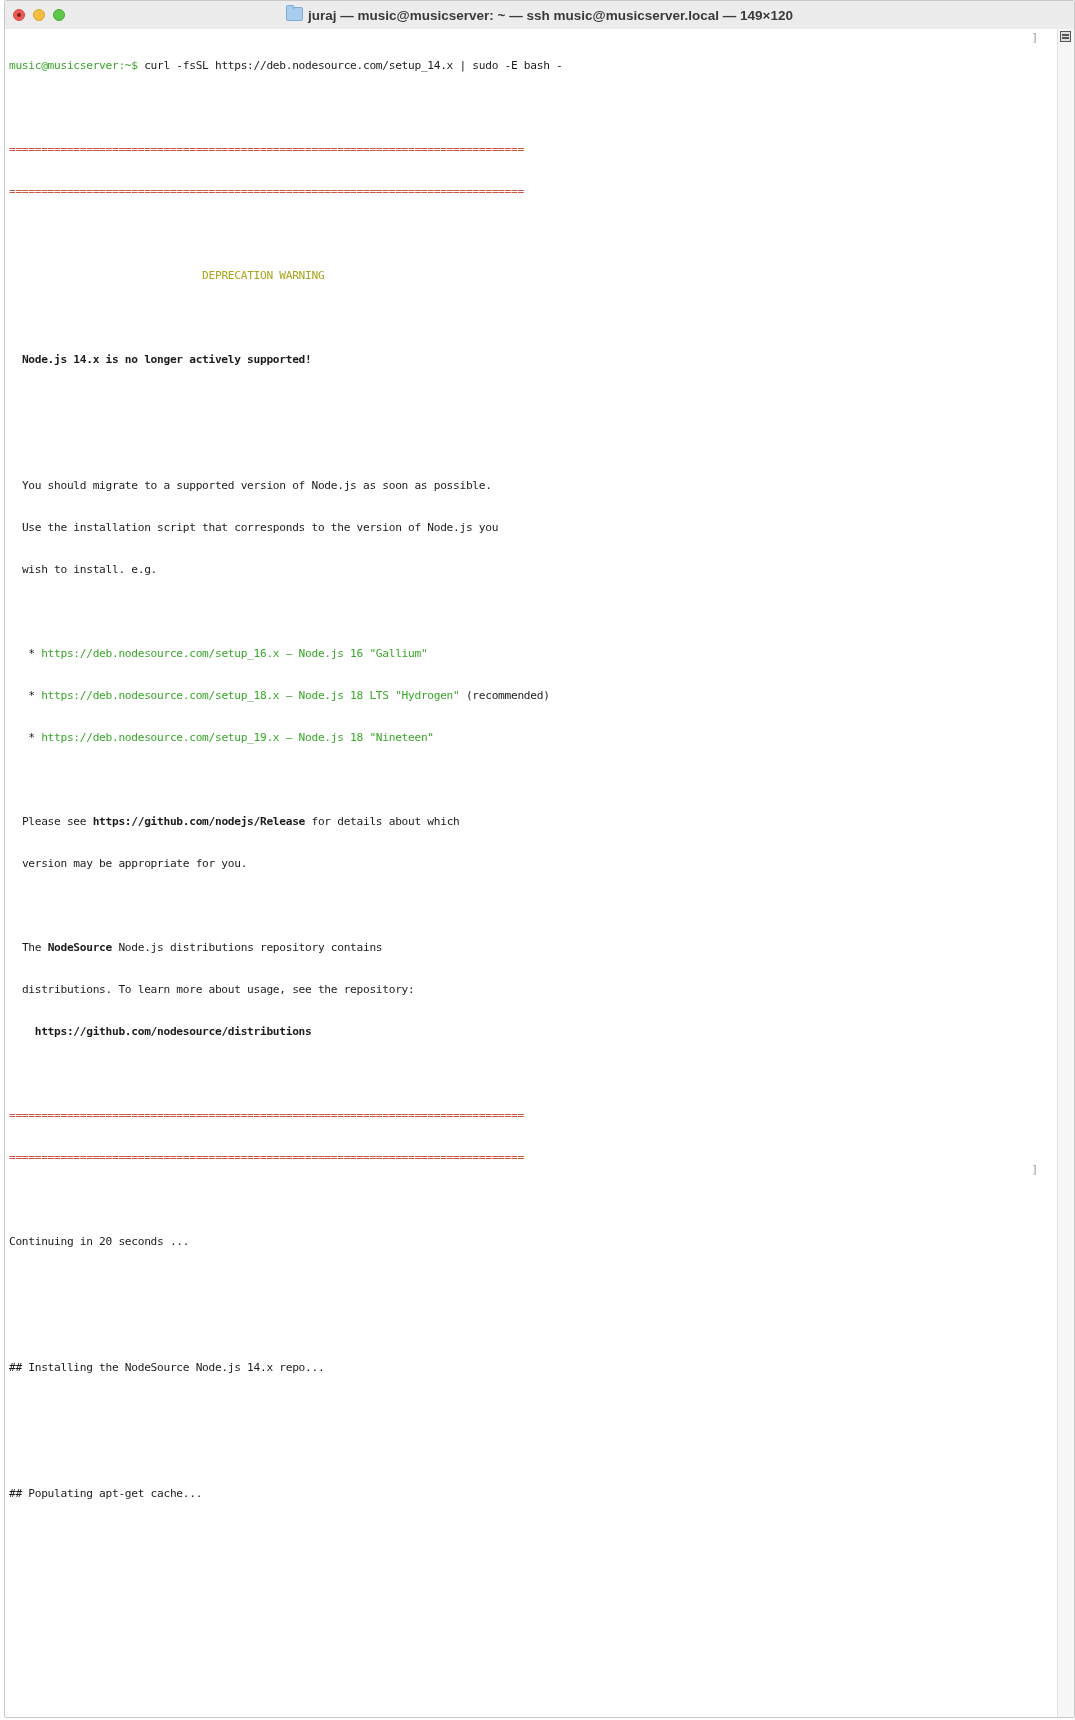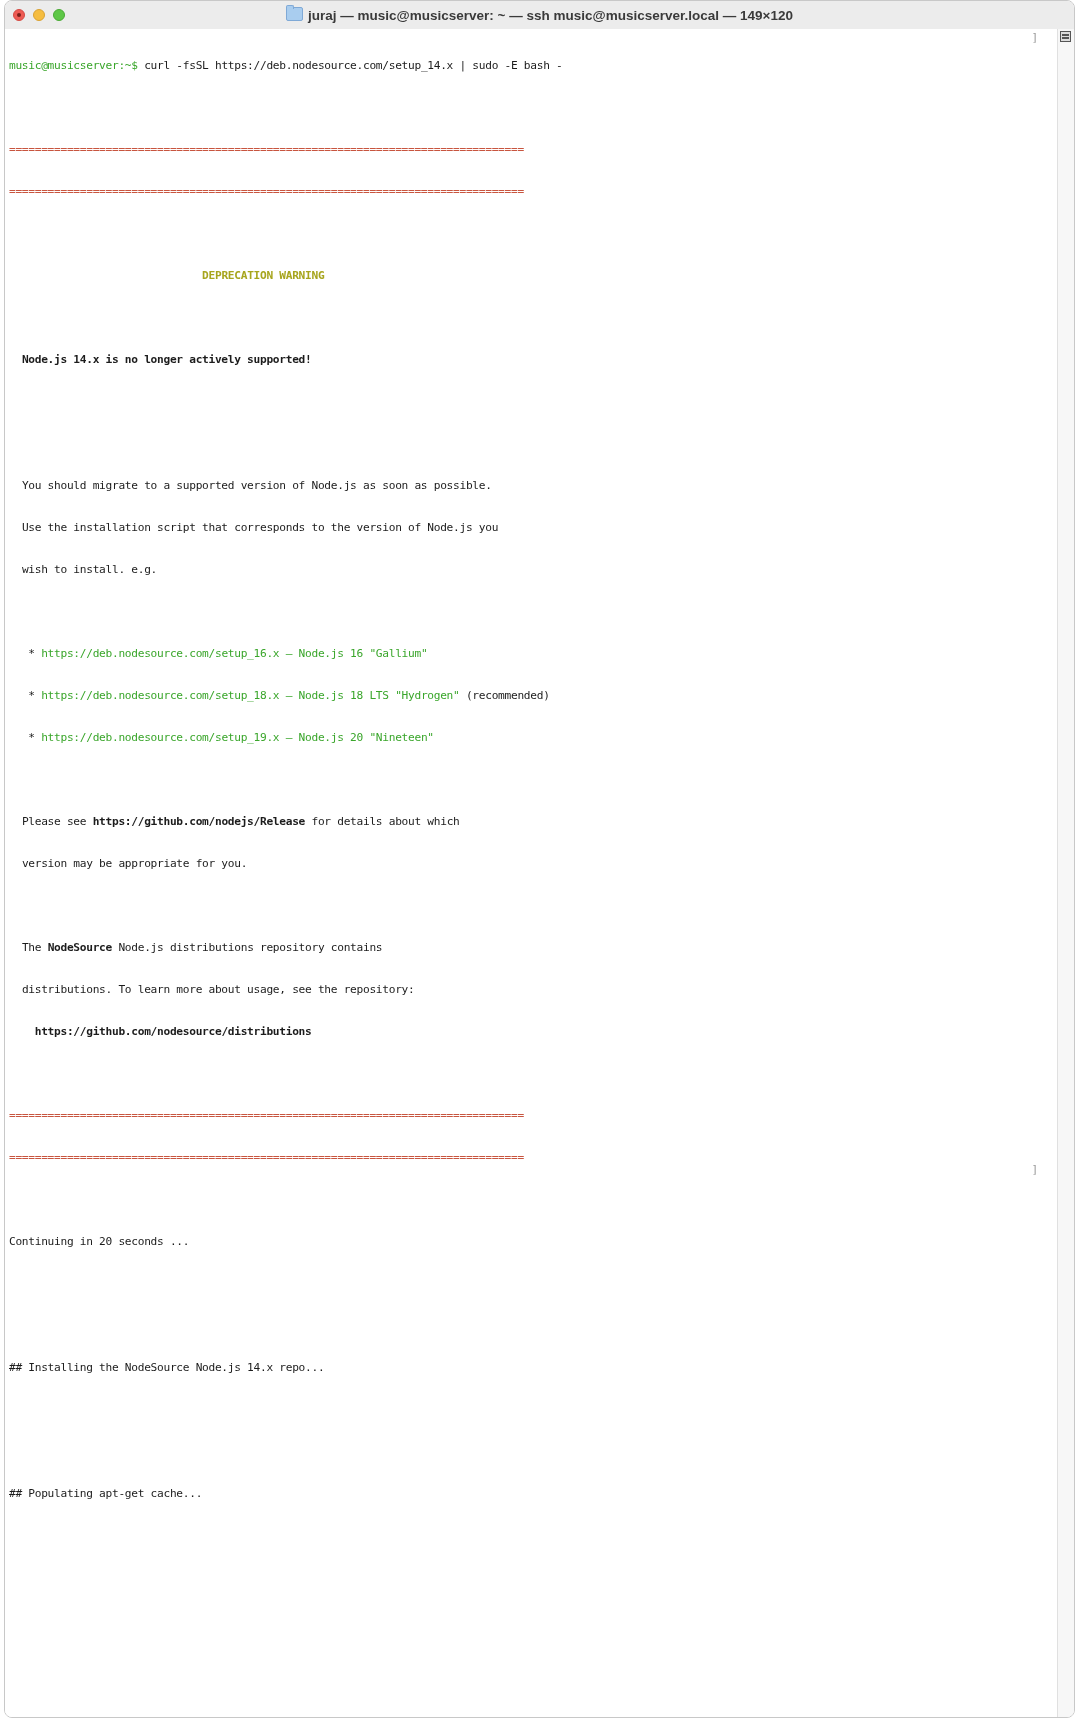--- a/index.html
+++ b/index.html
@@ -1,33 +1,33 @@
 <!DOCTYPE html>
 <html><head>
 <meta charset="utf-8">
 <style>
   html, body { margin:0; padding:0; background:#ffffff; }
   body { width:1075px; height:1720px; overflow:hidden; position:relative; font-family:"Liberation Sans", sans-serif; }
   .window { position:absolute; left:4px; top:0; width:1071px; height:1718px; background:#ffffff;
-    border:1px solid #c8c8c8; border-radius:8px; overflow:hidden; box-sizing:border-box; }
+    border:1px solid #c8c8c8; border-radius:2px; overflow:hidden; box-sizing:border-box; }
   .titlebar { height:28px; background:#ececec; border-bottom:1px solid #d2d2d2; position:relative; }
   .traffic { position:absolute; top:8px; width:12px; height:12px; border-radius:50%; box-sizing:border-box; }
   .t-close { left:8px; background:#ee5b54; border:1px solid #d44b44; }
   .t-min { left:28px; background:#f5bd40; border:1px solid #d9a233; }
   .t-max { left:48px; background:#5ec747; border:1px solid #4aaa35; }
   .t-close::after { content:""; position:absolute; left:3px; top:3px; width:4px; height:4px; background:#7a1f1a; border-radius:50%; }
   .title { position:absolute; left:0; right:0; top:6px; text-align:center; font-size:13.5px; color:#3a3a3a; font-weight:bold; }
   .folder-icon { display:inline-block; width:15px; height:12px; background:#a9cdef; border:1px solid #7fa9d6; border-radius:2px; vertical-align:-1px; margin-right:5px; position:relative; }
   .folder-icon::before { content:""; position:absolute; left:-1px; top:-3px; width:6px; height:3px; background:#a9cdef; border:1px solid #7fa9d6; border-bottom:none; border-radius:2px 2px 0 0; }
   .term { position:absolute; left:0; top:28px; width:1053px; bottom:0; background:#fff; }
   .lines { position:absolute; left:4px; top:2px; font-family:"DejaVu Sans Mono", monospace; font-size:11.2px; line-height:14px; color:#1c1c1c; white-space:pre; letter-spacing:-0.3px; }
   .line { height:14px; }
   .b { font-weight:bold; }
   .red { color:#c8553f; }
-  .yellow { color:#a7a51d; font-weight:bold; }
+  .yellow { color:#a7a51d; font-weight:normal; }
   .green { color:#3aa62b; }
   .prompt { color:#3aa62b; font-weight:normal;text-align:center; }
   .scrollbar { position:absolute; right:0; top:28px; width:16px; bottom:0; background:#f7f7f7; border-left:1px solid #e0e0e0; }
   .sb-btn { position:absolute; left:2px; top:2px; width:11px; height:11px; border:1px solid #555; box-sizing:border-box; background:#ddd; }
   .sb-btn::before, .sb-btn::after { content:""; position:absolute; left:1px; right:1px; height:2px; background:#555; }
   .sb-btn::before { top:2px; } .sb-btn::after { top:5px; }
   .mark { position:absolute; right:20px; font-family:"DejaVu Sans Mono", monospace; font-size:11px; color:#999; }
 </style>
 </head>
 <body>
@@ -51,21 +51,21 @@
       <div class="line"></div>
       <div class="line">  <span class="b">Node.js 14.x is no longer actively supported!</span></div>
       <div class="line"></div>
       <div class="line"></div>
       <div class="line">  <span>You should migrate to a supported version of Node.js as soon as possible.</span></div>
       <div class="line">  <span>Use the installation script that corresponds to the version of Node.js you</span></div>
       <div class="line">  <span>wish to install. e.g.</span></div>
       <div class="line"></div>
       <div class="line">   * <span class="green">https://deb.nodesource.com/setup_16.x — Node.js 16 "Gallium"</span><span></span></div>
       <div class="line">   * <span class="green">https://deb.nodesource.com/setup_18.x — Node.js 18 LTS "Hydrogen"</span><span> (recommended)</span></div>
-      <div class="line">   * <span class="green">https://deb.nodesource.com/setup_19.x — Node.js 20 "Nineteen"</span><span></span></div>
+      <div class="line">   * <span class="green">https://deb.nodesource.com/setup_19.x — Node.js 18 "Nineteen"</span><span></span></div>
       <div class="line"></div>
       <div class="line">  <span>Please see </span><span class="b">https://github.com/nodejs/Release</span><span> for details about which</span></div>
       <div class="line">  <span>version may be appropriate for you.</span></div>
       <div class="line"></div>
       <div class="line">  <span>The </span><span class="b">NodeSource</span><span> Node.js distributions repository contains</span></div>
       <div class="line">  <span>distributions. To learn more about usage, see the repository:</span></div>
       <div class="line">    <span class="b">https://github.com/nodesource/distributions</span></div>
       <div class="line"></div>
       <div class="line red">================================================================================</div>
       <div class="line red">================================================================================</div>

